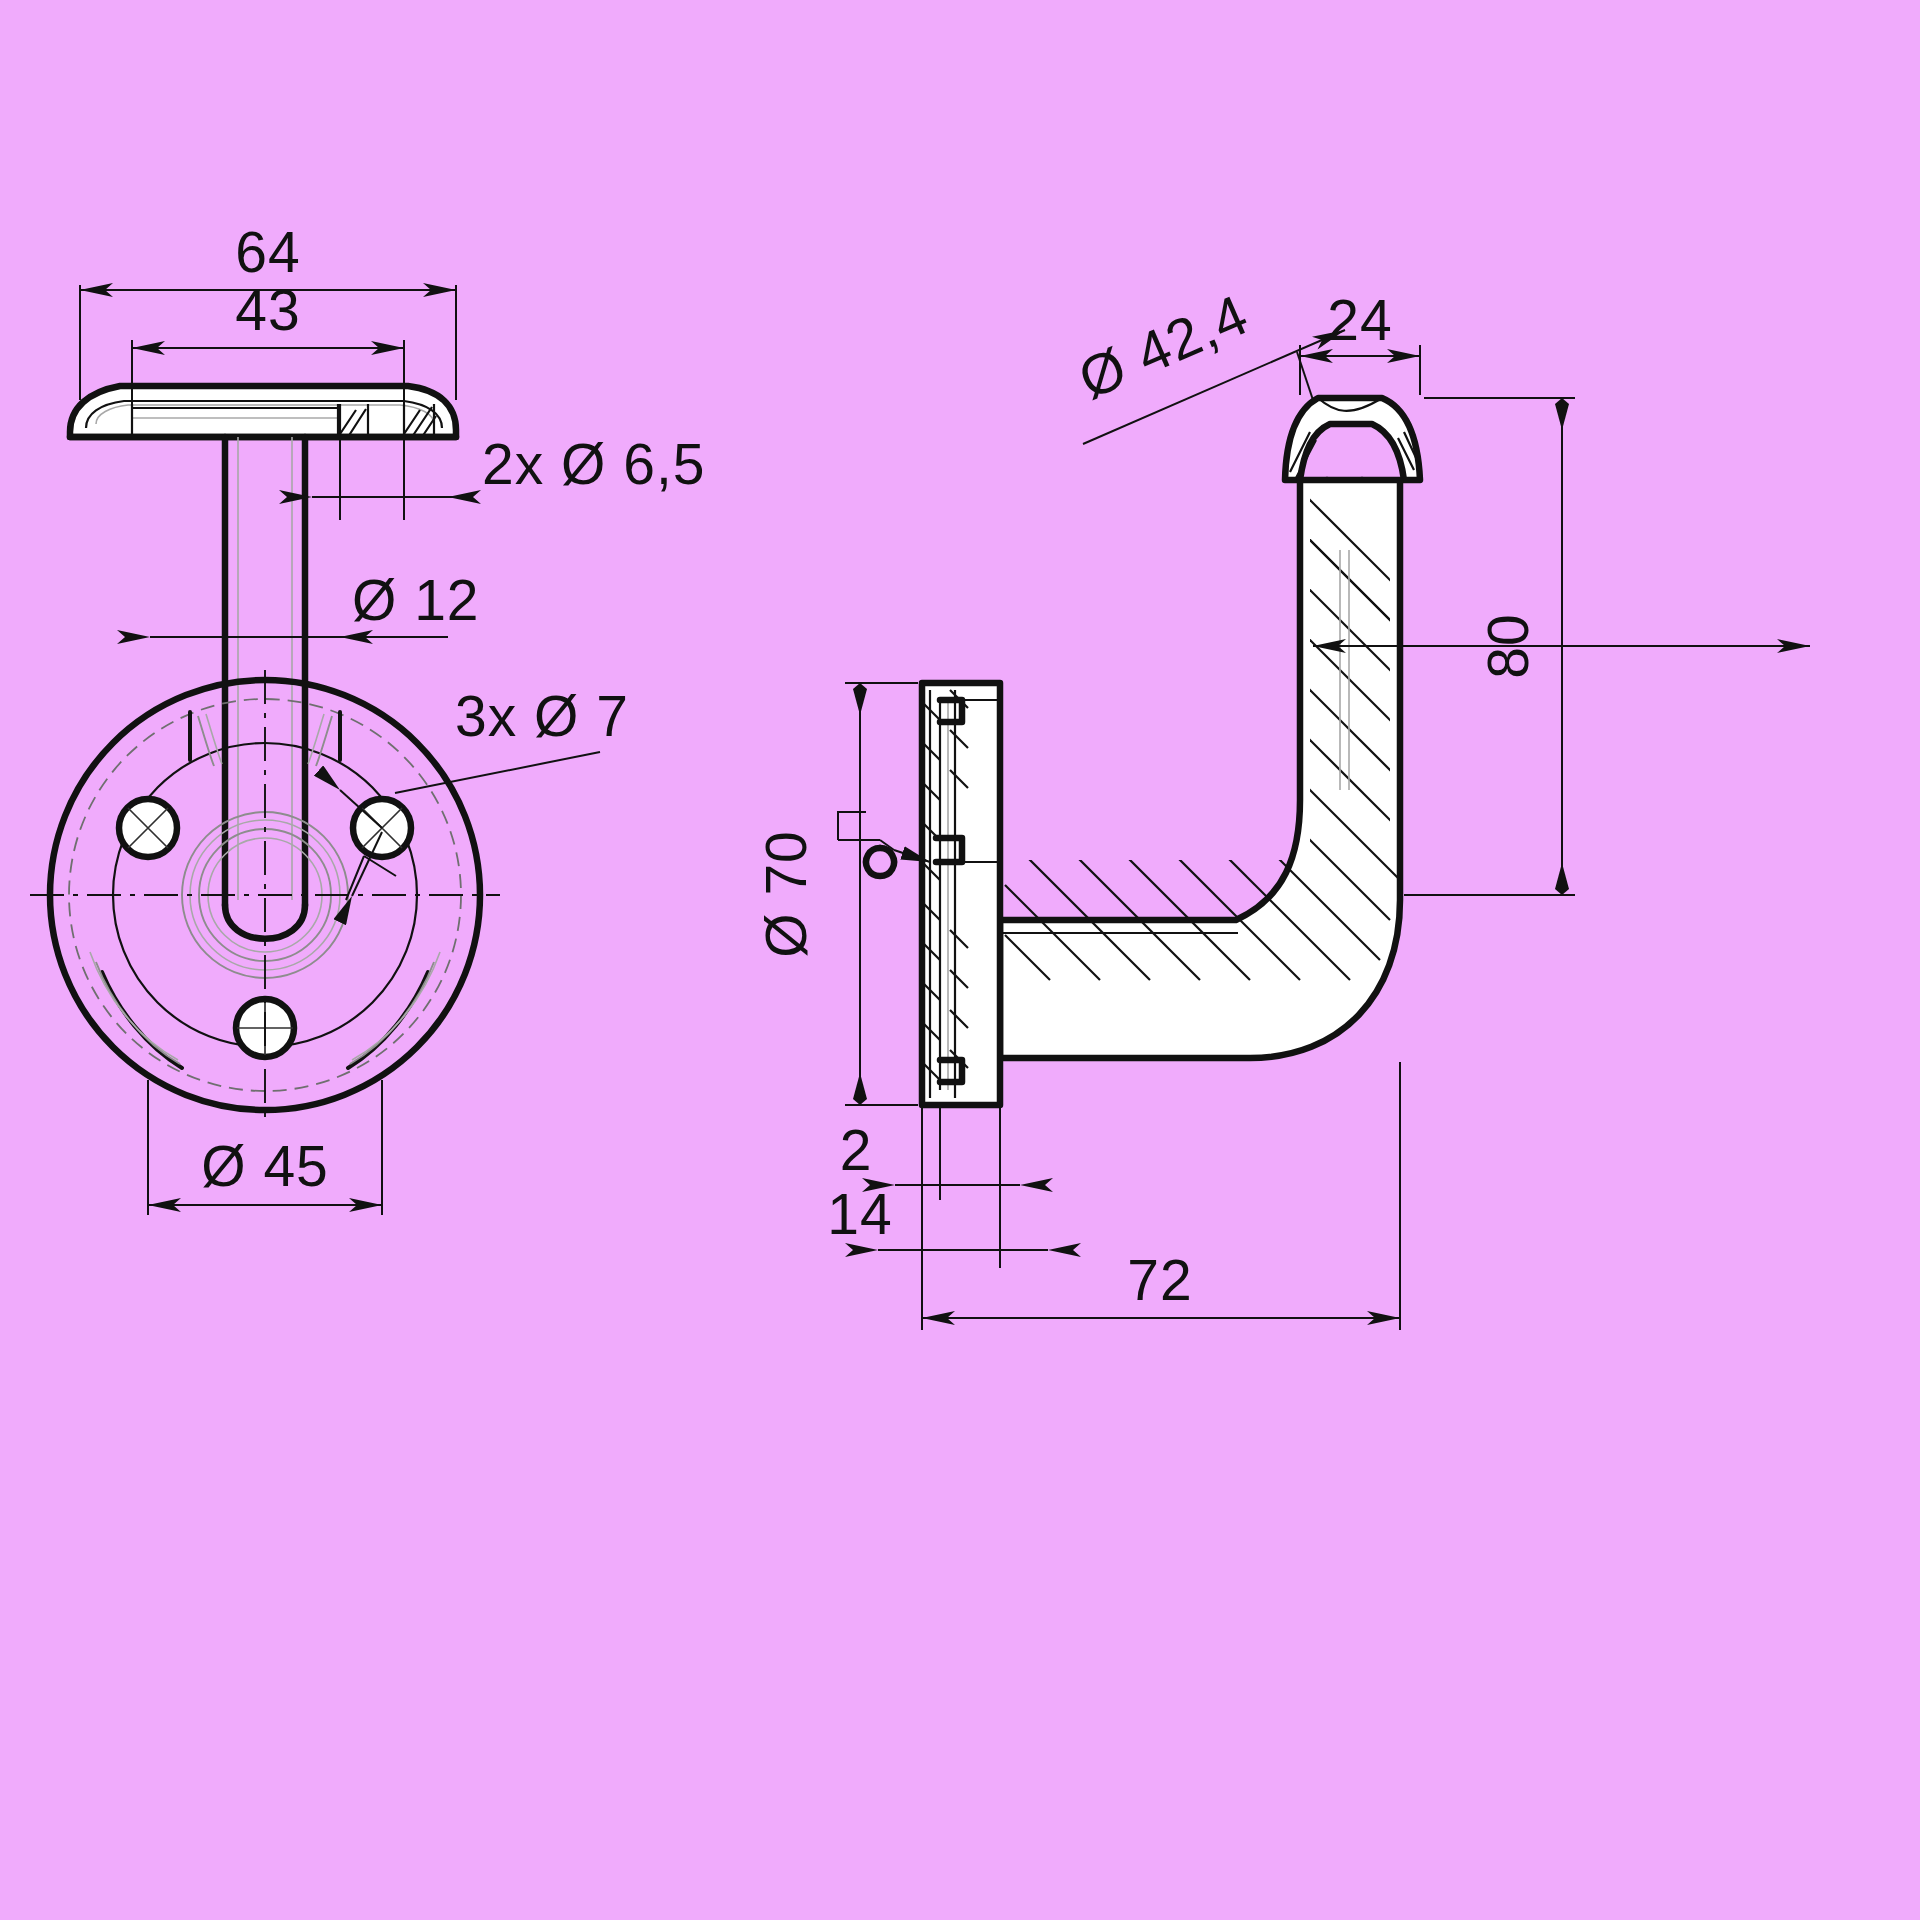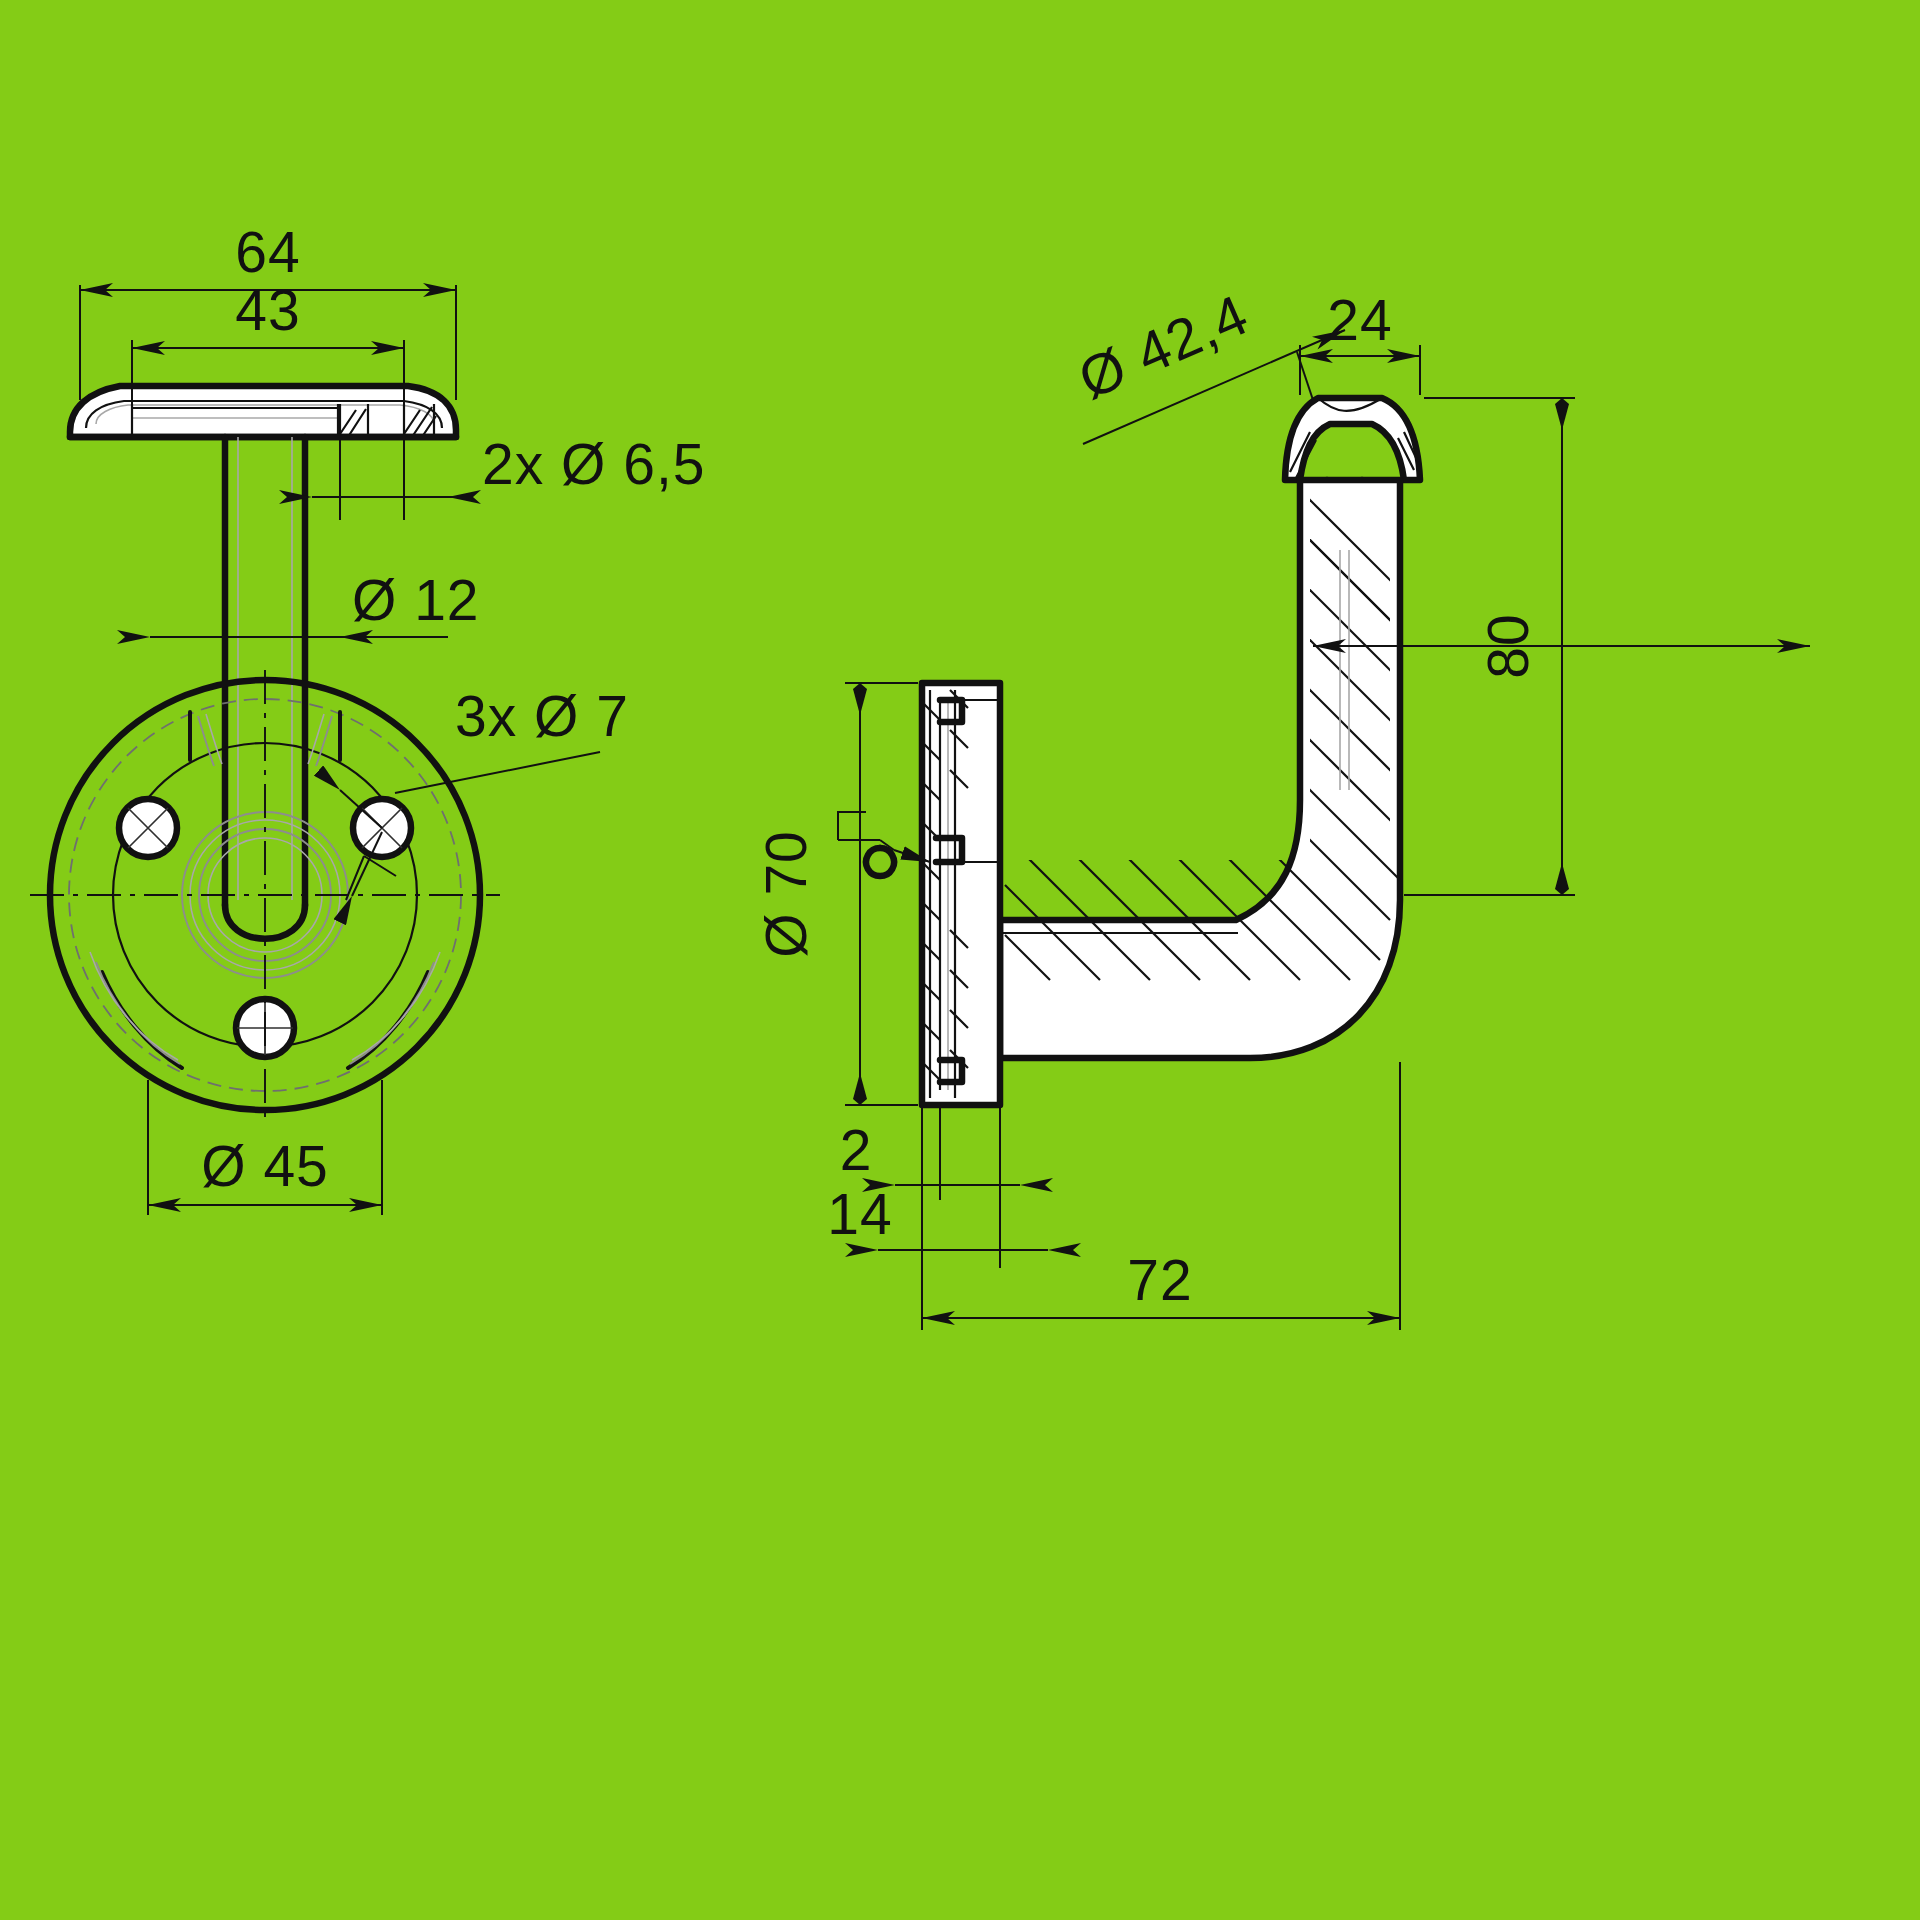--- a/index.html
+++ b/index.html
@@ -4,21 +4,21 @@
 <style>
   html, body {
     margin: 0;
     padding: 0;
     background: #ffffff;
   }
   #sheet {
     position: relative;
     width: 1920px;
     height: 1920px;
-    background: #84cc16;
+    background: #f0abfc;
     font-family: "Liberation Sans", sans-serif;
     overflow: hidden;
   }
   svg#drawing {
     position: absolute;
     left: 0;
     top: 0;
     width: 1920px;
     height: 1920px;
   }

